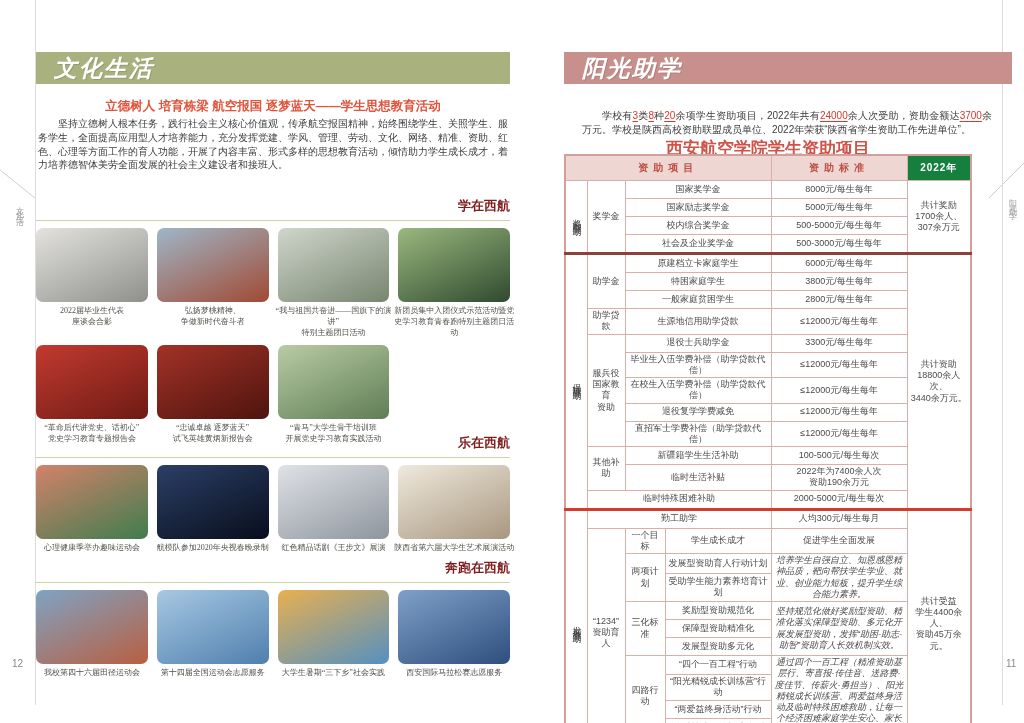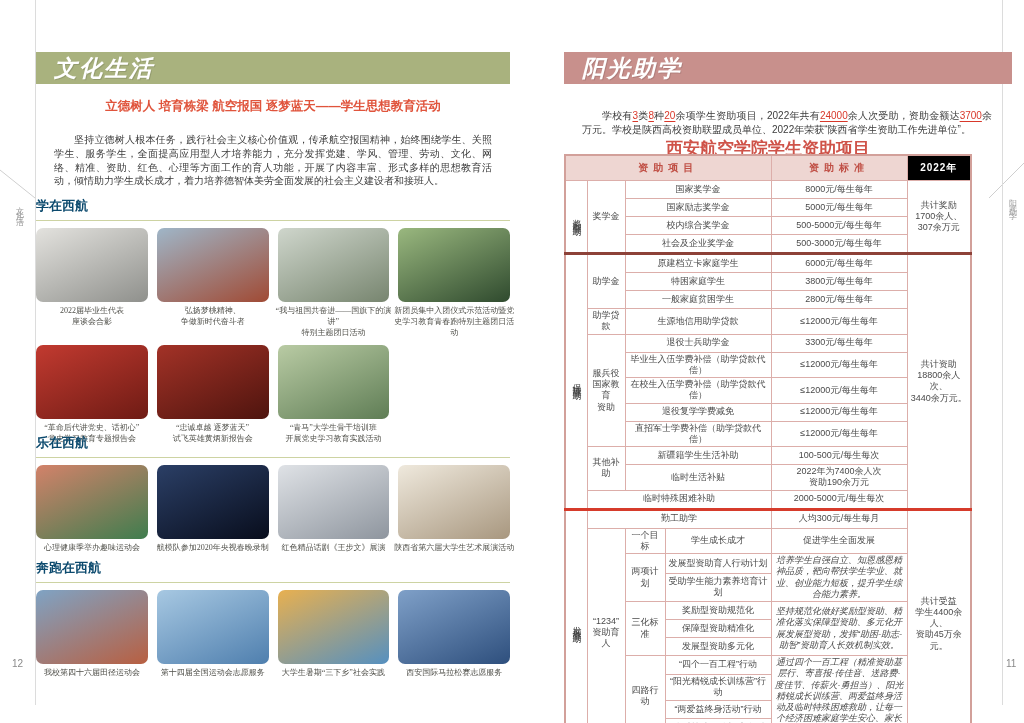--- a/index.html
+++ b/index.html
@@ -18,45 +18,45 @@
   .pl{left:36px;width:474px;}
   .pr{left:564px;width:448px;}
   .hbar{position:absolute;top:52px;left:0;right:0;height:32px;line-height:32px;
         padding-left:18px;box-sizing:border-box;color:#fff;font-size:23px;font-weight:700;
         font-style:italic;letter-spacing:2px;text-shadow:1px 1px 0 rgba(0,0,0,0.12);}
   .hbar.green{background:#a9b27e;}
   .hbar.rose{background:#c8908c;}
   
   .subtitle{position:absolute;top:98px;left:0;right:0;text-align:center;color:#e0543c;
             font-weight:700;font-size:12.5px;}
-  .intro{position:absolute;top:117px;left:2px;right:2px;margin:16px;font-size:10px;
+  .intro{position:absolute;top:117px;left:2px;right:2px;margin:0;font-size:10px;
          line-height:13.8px;text-align:justify;text-indent:2em;color:#3c3c3c;}
   .sec{position:absolute;left:0;right:0;}
   .sec-0{top:197px;} .sec-1{top:434px;} .sec-2{top:559px;}
-  .sec-title{text-align:left;color:#0c4a6e;font-weight:700;font-size:13px;}
+  .sec-title{text-align:right;color:#7f1d1d;font-weight:700;font-size:13px;}
   .sec-rule{height:1px;background:#cdd3a2;margin-top:5px;}
   .pgrid{display:grid;grid-template-columns:repeat(4,1fr);column-gap:9px;row-gap:7px;margin-top:7px;}
   figure{margin:0;}
   .ph{height:74px;border-radius:7px;}
   .cap{margin:4px -5px 0;font-size:8px;line-height:1.35;text-align:center;color:#50504a;
        white-space:pre-line;font-family:"Liberation Serif", serif;}
   
   .intro-r{position:absolute;top:93px;left:2px;right:4px;margin:16px;font-size:10px;
            line-height:14.2px;text-align:justify;text-indent:2em;color:#3c3c3c;}
   .hl{color:#d8382a;text-decoration:underline;text-underline-offset:2px;}
   .tbl-title{position:absolute;top:137px;left:0;width:408px;text-align:center;color:#cf5349;
              font-weight:700;font-size:17px;}
   .tbl{position:absolute;top:154px;left:0;border-collapse:collapse;table-layout:fixed;
        width:408px;font-size:9px;color:#4a4a4a;}
   .tbl td,.tbl th{border:1px solid #dcaeaa;padding:1px 2px;white-space:pre-line;
                   text-align:center;vertical-align:middle;font-weight:400;}
   .tbl{border:2px solid #d2a09a;}
   .tbl thead th{height:22px;font-weight:700;}
   .th-main{background:#eed6d2;color:#c04f45;letter-spacing:5px;font-size:10px;}
-  .th-year{background:#000000;color:#ffffff;font-size:10px;letter-spacing:1px;}
+  .th-year{background:#15803d;color:#ffffff;font-size:10px;letter-spacing:1px;}
   .tbl tbody td{height:15px;line-height:1.25;}
   .cat{writing-mode:vertical-rl;font-weight:700;letter-spacing:2px;color:#3f3f3f;padding:2px 0;}
   .sub{}
   .stdl{text-align:justify;padding:2px 5px;line-height:1.32;font-style:italic;}
   .sum{line-height:1.5;}
   tr.dv-maroon td{border-top:3px solid #8d4138;}
   tr.dv-red td{border-top:3px solid #d63b2b;}
 </style>
 </head>
 <body>

